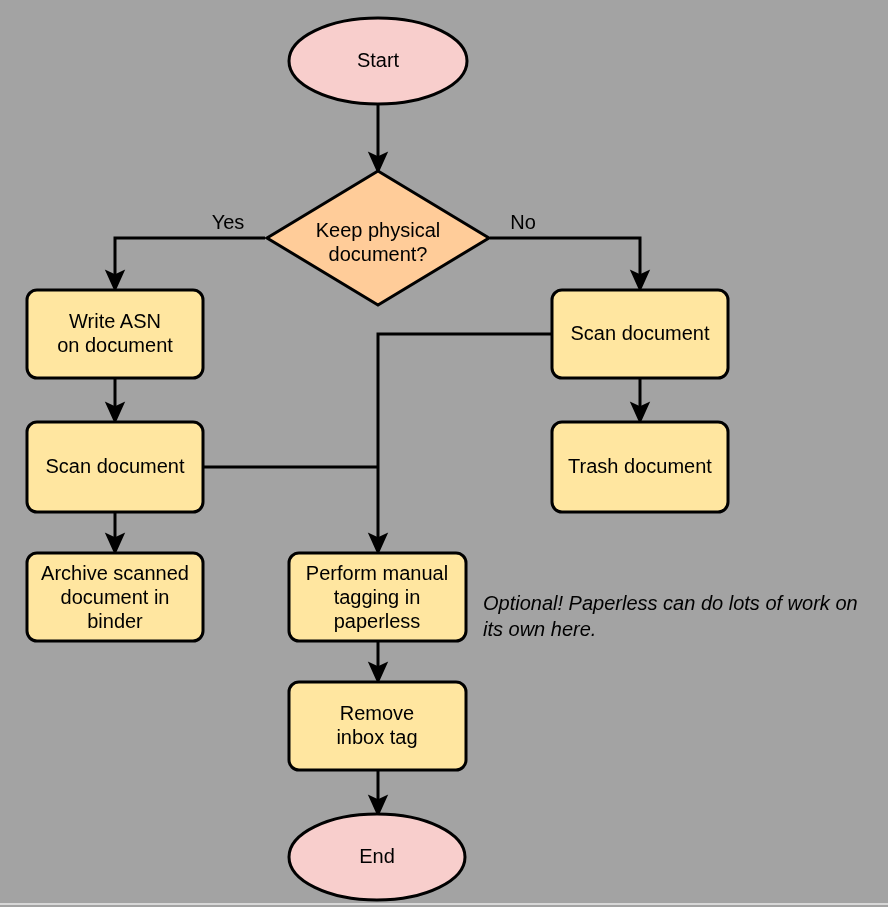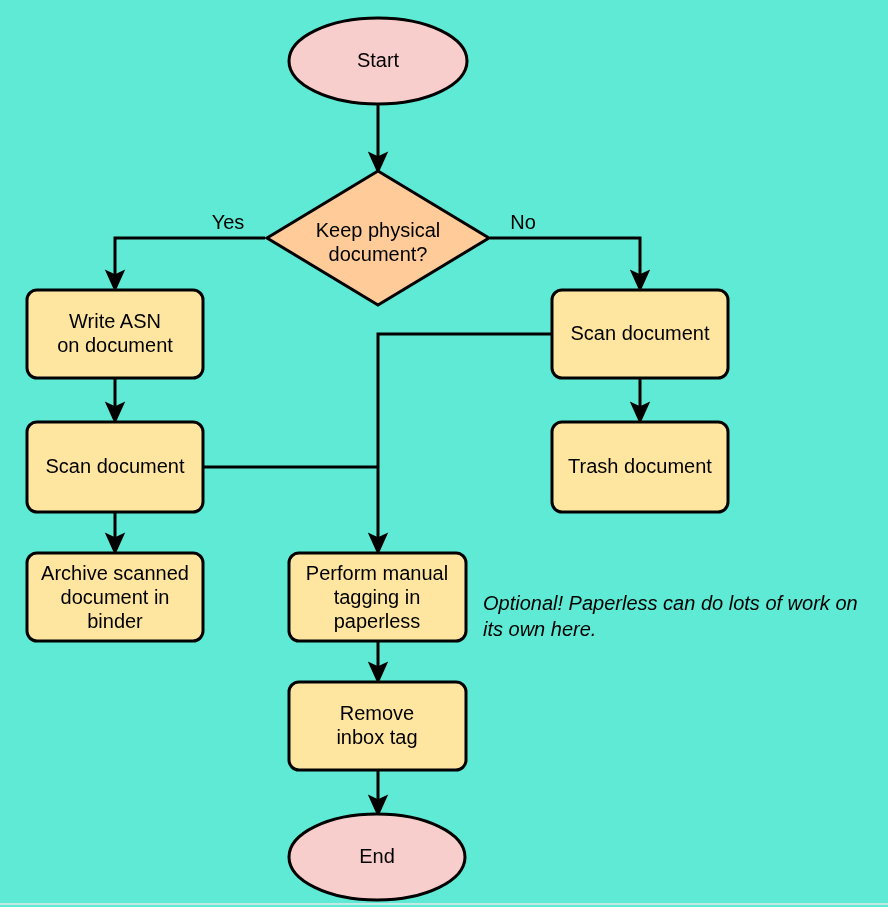--- a/index.html
+++ b/index.html
@@ -10,21 +10,21 @@
   body {
     width: 888px;
     height: 907px;
     font-family: "Liberation Sans", sans-serif;
     overflow: hidden;
   }
   #flowchart-root {
     position: relative;
     width: 888px;
     height: 907px;
-    background: #5eead4;
+    background: #a3a3a3;
   }
   svg#flow-svg {
     display: block;
     width: 888px;
     height: 907px;
   }
   .node-shape {
     stroke: #000000;
     stroke-width: 3;
   }

